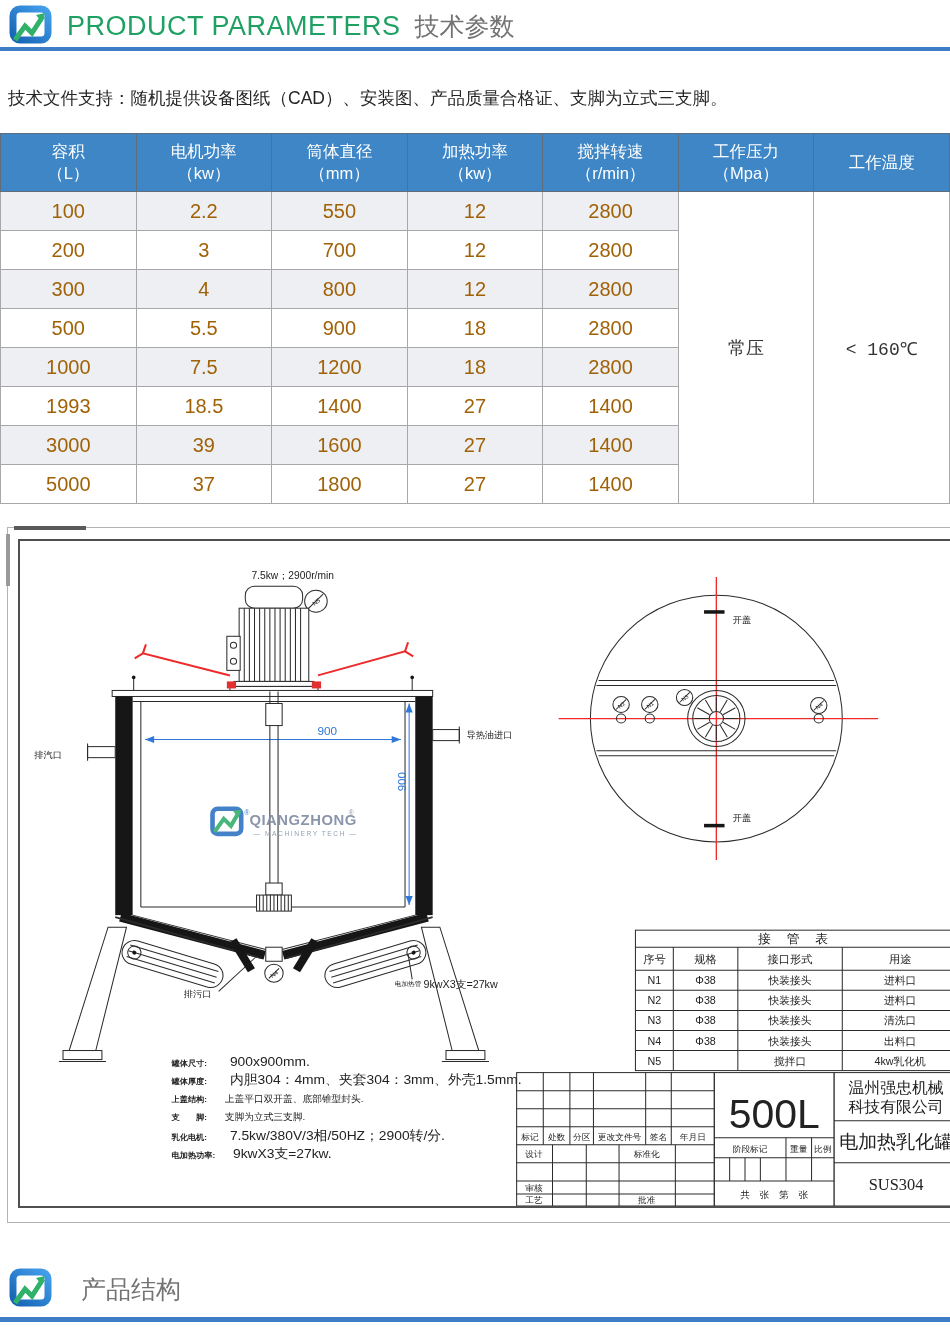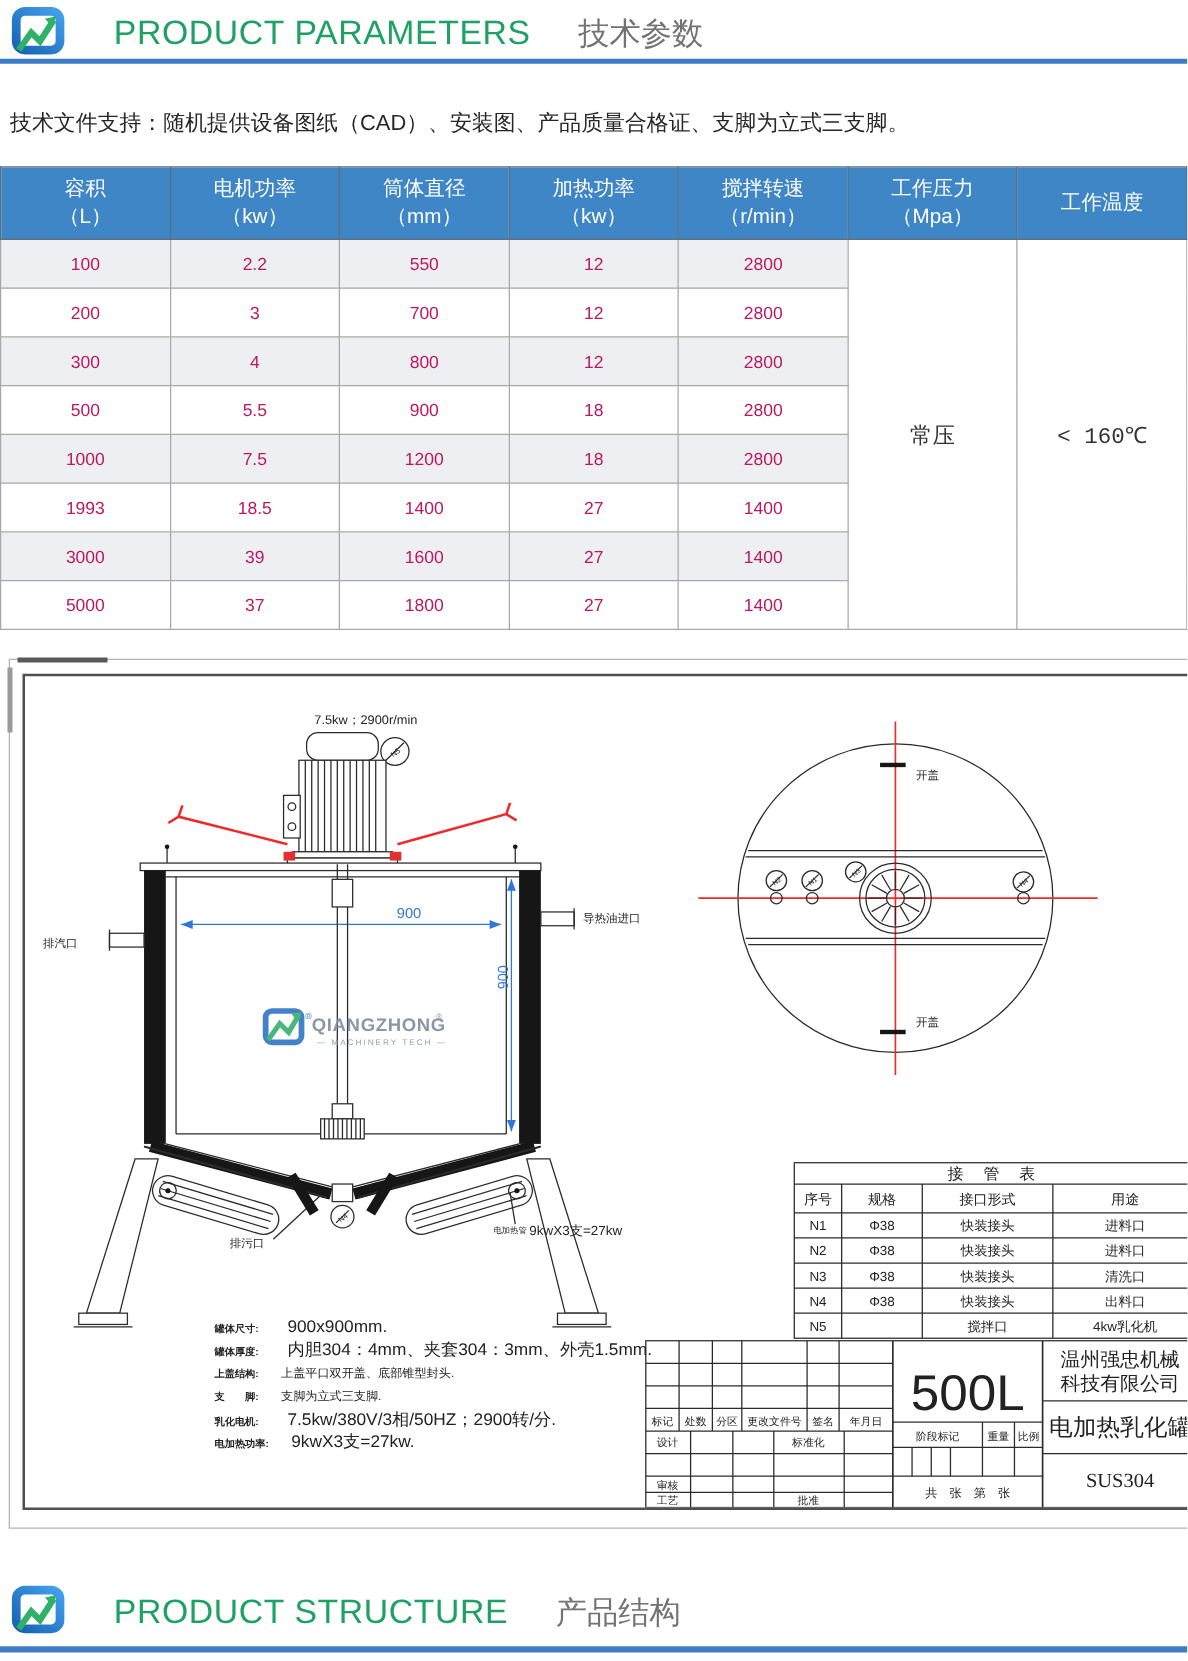--- a/index.html
+++ b/index.html
@@ -1,38 +1,38 @@
 <!DOCTYPE html>
 <html><head>
 <meta charset="utf-8">
 <style>
   html,body { margin:0; padding:0; background:#fff; }
   .page { position:relative; width:950px; height:1329px; background:#fff; overflow:hidden;
           font-family:"Liberation Sans", sans-serif; }
 
   
-  .sec-head { position:absolute; left:8px; display:flex; align-items:center;gap:24px; }
+  .sec-head { position:absolute; left:8px; display:flex; align-items:center; }
   #head-top { top:5px; }
   #head-bottom { top:1268px; }
   .logo { display:block; margin-right:13px; }
   .t-en { font-size:27px; color:#1fa164; letter-spacing:.5px; white-space:nowrap; }
   .t-zh { font-size:25px; color:#737373; margin-left:14px; white-space:nowrap; }
 
   .rule { position:absolute; left:0; width:950px; background:#3d7dc6; }
   #rule-top { top:47px; height:4px; }
   #rule-bottom { top:1317px; height:5px; }
 
   .note { position:absolute; top:86px; left:8px; font-size:17.5px; color:#262626; white-space:nowrap; }
 
   
   table.spec { position:absolute; top:133px; left:0; width:950px; border-collapse:collapse; table-layout:fixed; }
   .spec th { background:#3e86c6; color:#fff; font-weight:400; font-size:16.5px; height:57px;
              padding:0; border:1px solid #5f6e7d; line-height:1.32; vertical-align:middle; }
   .spec th .h2:empty { display:none; }
-  .spec td { height:38px; text-align:center; font-size:14px; color:#be185d;
+  .spec td { height:38px; text-align:center; font-size:20px; color:#a16207;
              border:1px solid #a8a8a8; background:#fff; padding:0; }
   .spec td.alt { background:#edeff3; }
   .spec td.merged { background:#fff; font-size:18px; color:#333;font-family:Liberation Mono, monospace; }
 
   
   .sheet { position:absolute; top:527px; left:7px; width:934px; height:694px;
            border:1px solid #b3b3b3; background:#fff;padding-left:28px; }
   .tick-h { position:absolute; top:-2px; left:6px; width:72px; height:4px; background:#5a5a5a; }
   .tick-v { position:absolute; top:6px; left:-2px; width:4px; height:52px; background:#9a9a9a; }
   .sheet-inner { position:absolute; left:10px; top:11px; right:10px; bottom:14px; border:2px solid #4f4f4f; }
@@ -477,18 +477,17 @@
       </svg>
     </div>
   </div>
 
   <div class="sec-head" id="head-bottom">
     <svg class="logo" width="46" height="42" viewBox="0 0 46 42">
       <rect x="5" y="4" width="35" height="31" rx="7" fill="none" stroke="url(#lgA)" stroke-width="7"></rect>
       <path d="M7,35 L17,21 L24,28 L35,11" fill="none" stroke="#2fb169" stroke-width="5"></path>
       <path d="M37,8 l-9,2 6,7 z" fill="#2fb169"></path>
     </svg>
-    <span class="t-en">PRODUCT STRUCTURE</span>
     <span class="t-zh">产品结构</span>
   </div>
   <div class="rule" id="rule-bottom"></div>
 
 </div>
 
 </body></html>

